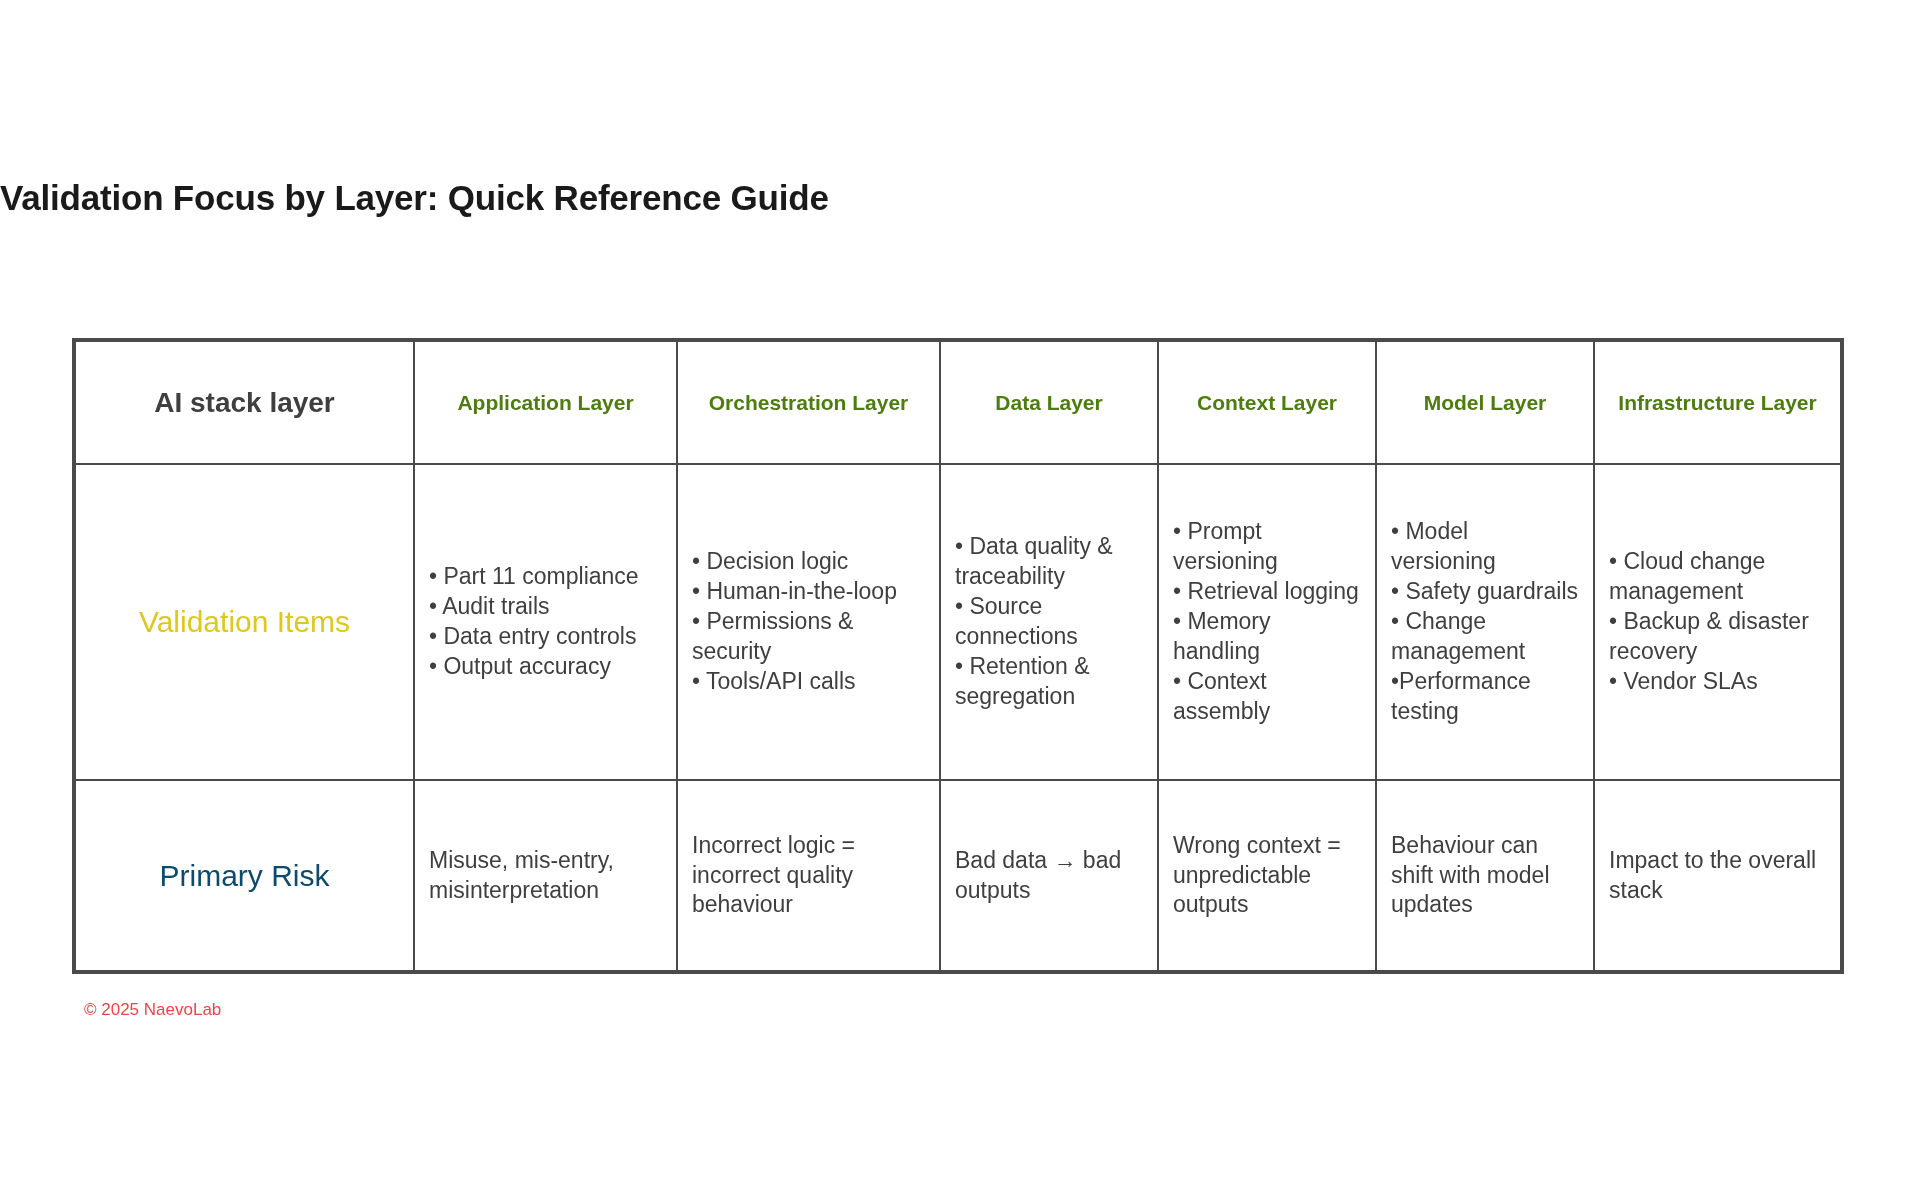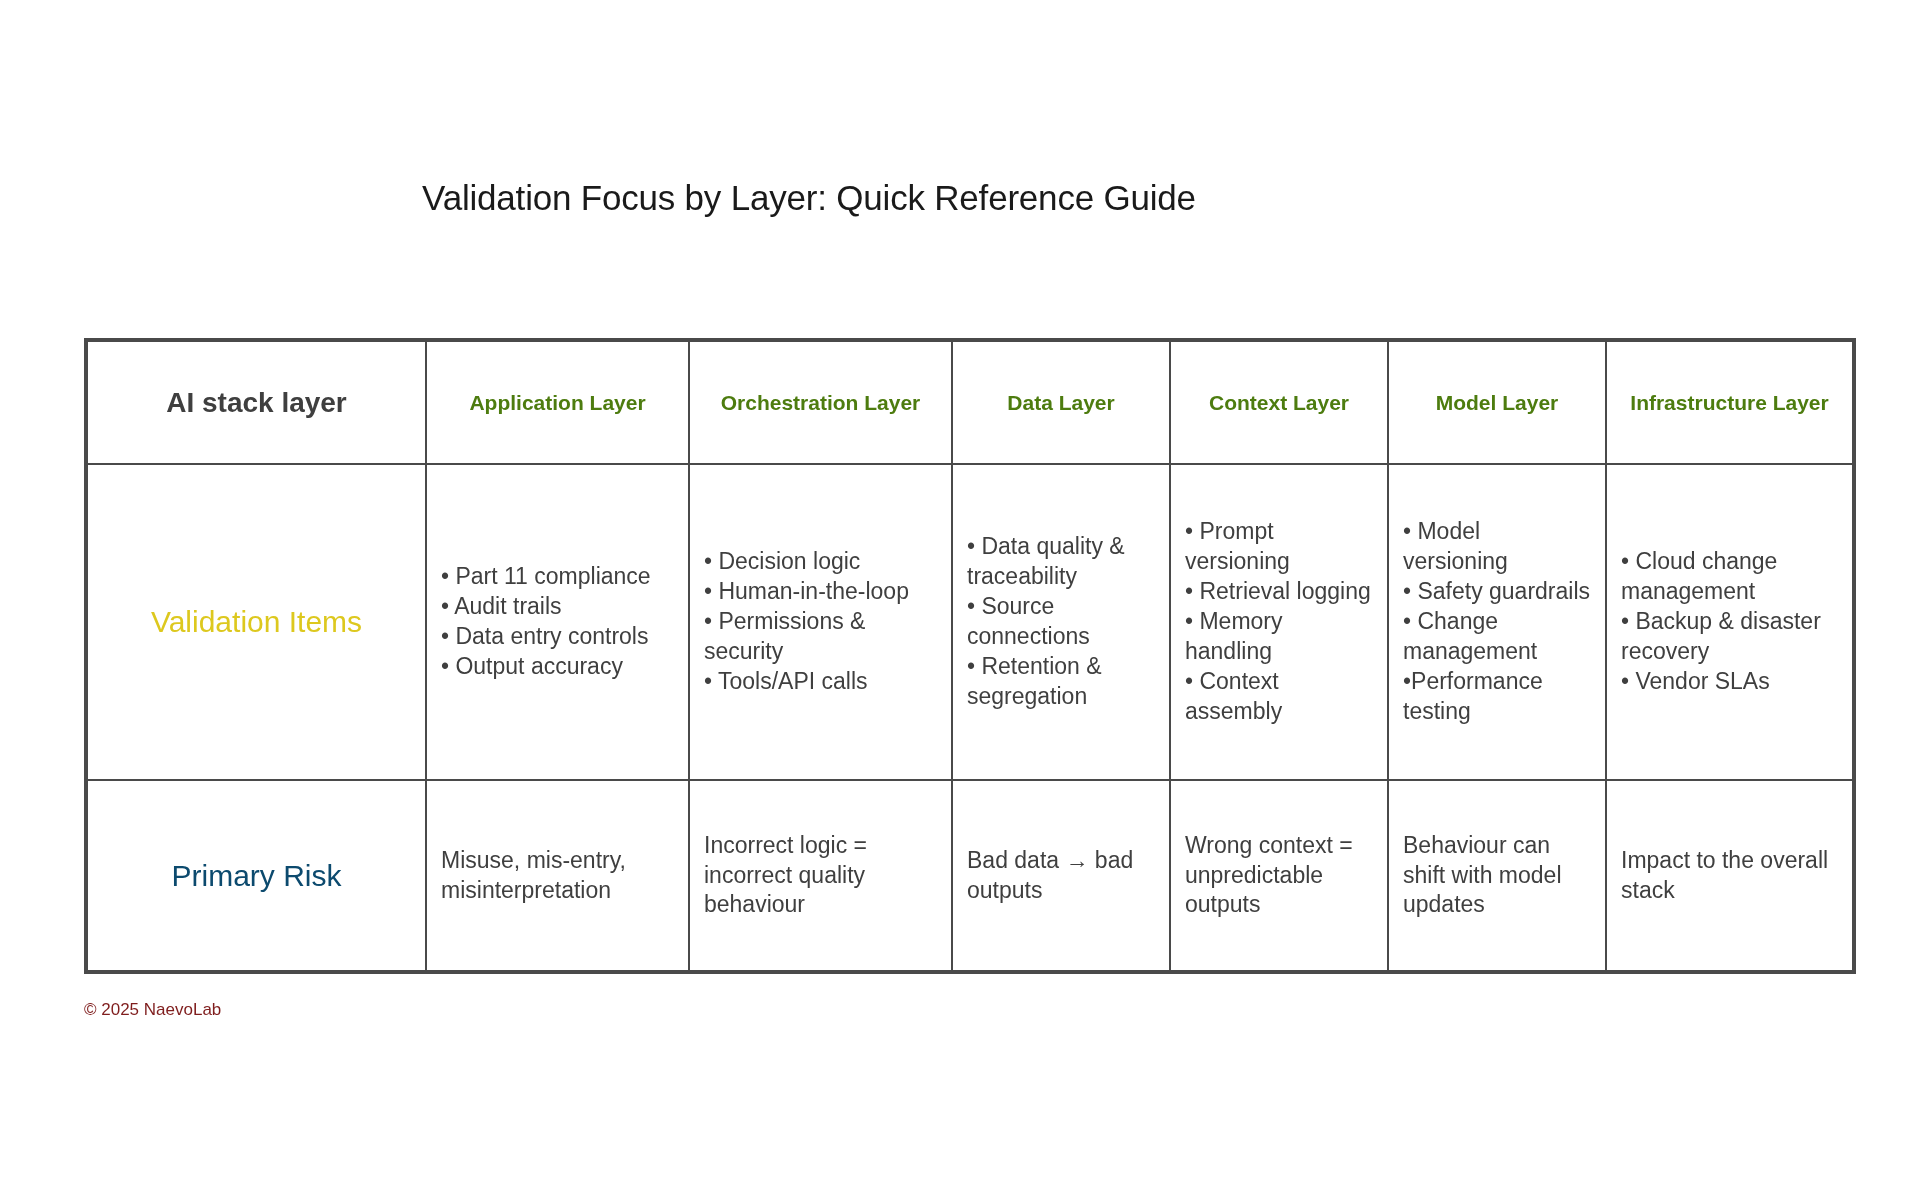--- a/index.html
+++ b/index.html
@@ -20,30 +20,30 @@
     width: 1920px;
     height: 1190px;
     box-sizing: border-box;
   }
 
   .title {
     position: absolute;
     top: 178px;
     left: 0;
     width: 1618px;
-    text-align: center;
+    text-align: left;
     font-size: 35px;
-    font-weight: normal;
+    font-weight: bold;
     color: #1a1a1a;
     letter-spacing: -0.2px;
   }
 
   .table-wrap {
     position: absolute;
-    left: 84px;
+    left: 72px;
     top: 338px;
     width: 1508px;
   }
 
   table.matrix {
     border-collapse: collapse;
     table-layout: fixed;
     width: 1772px;
     border: 4px solid #4a4a4a;
   }
@@ -99,21 +99,21 @@
     color: #3f3f3f;
     white-space: pre-line;
   }
   .cell-text.center { text-align: left; }
 
   .footer {
     position: absolute;
     left: 84px;
     top: 1000px;
     font-size: 17px;
-    color: #7f1d1d;
+    color: #ef4444;
   }
 </style>
 </head>
 <body>
 
 <div class="page">
 
   <div class="title">Validation Focus by Layer: Quick Reference Guide</div>
 
   <div class="table-wrap">

